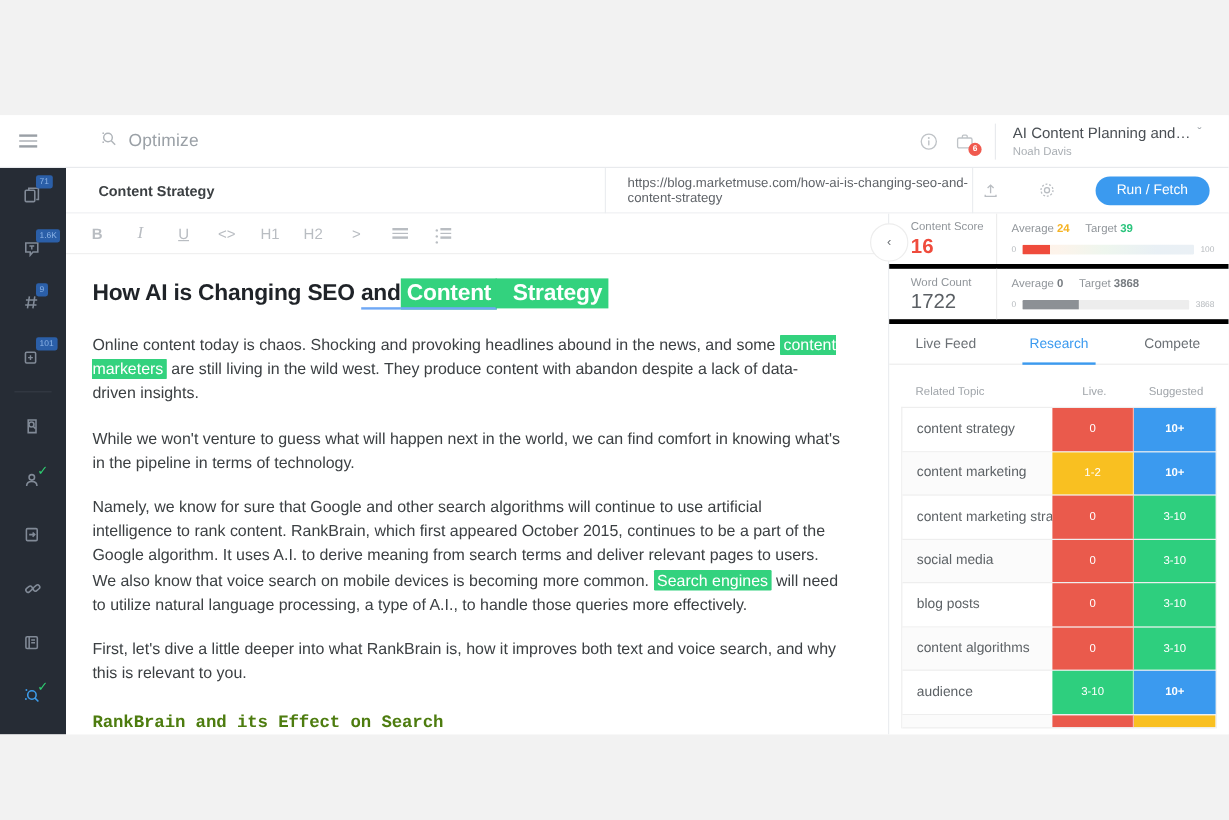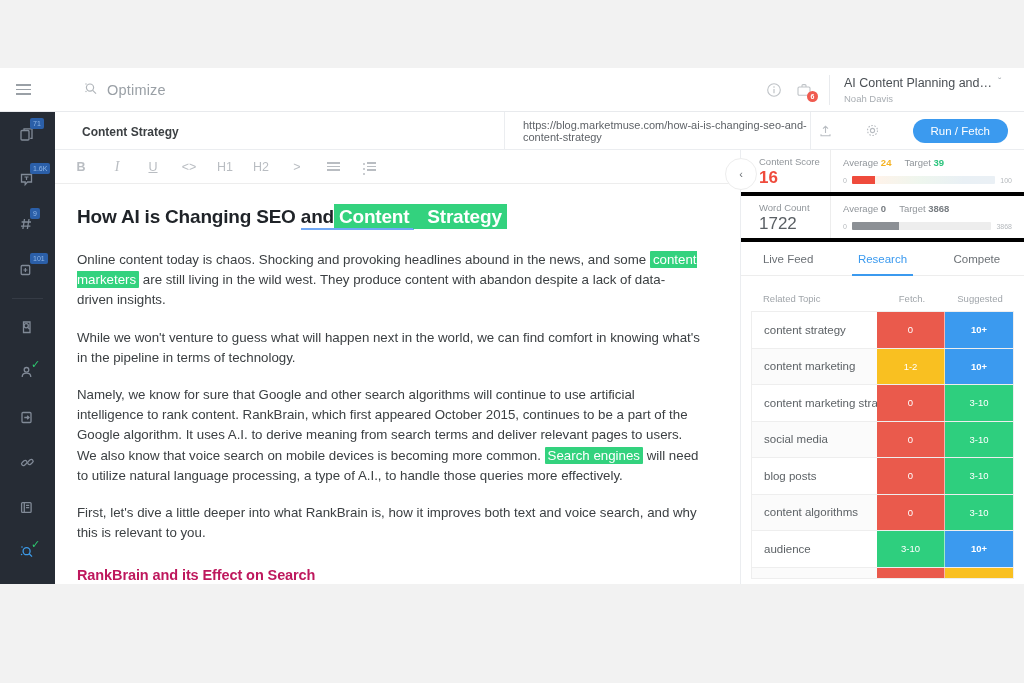--- a/index.html
+++ b/index.html
@@ -6,21 +6,21 @@
   html, body {
     width: 1024px; height: 683px;
     background: #f2f2f2;
     font-family: "Liberation Sans", sans-serif;
     overflow: hidden;
   }
   .page { position: relative; width: 1024px; height: 683px; background: #f2f2f2; }
 
   
   .app-window {
-    position: absolute; left: 0; top: 68px; width: 1024px; height: 516px;
+    position: absolute; left: 0; top: 96px; width: 1024px; height: 516px;
     background: #ffffff; overflow: hidden;
   }
 
   
   .topbar {
     position: absolute; left: 0; top: 0; width: 1024px; height: 44px;
     background: #ffffff; border-bottom: 1px solid #e8eaed;
     display: flex; align-items: center;
   }
   .hamburger {
@@ -109,21 +109,21 @@
   
   .editor {
     position: absolute; left: 55px; top: 116px; width: 685px; height: 400px;
     background: #fff; padding: 22px 40px 0 22px; overflow: hidden;
   }
   .doc-h1 {
     font-size: 19px; font-weight: bold; color: #1f2328; letter-spacing: -0.2px;
     margin-bottom: 22px;
   }
   .doc-h2 {
-    font-size: 14.5px; font-weight: bold; color: #be185d; margin-top: 24px; letter-spacing: -0.1px;
+    font-size: 14.5px; font-weight: bold; color: #4d7c0f; margin-top: 24px; letter-spacing: -0.1px; font-family: Liberation Mono, monospace;
   }
   .doc-p {
     font-size: 13.3px; line-height: 1.52; color: #3c4043; margin-bottom: 17px;
   }
   .hl { background: #33d27e; color: #ffffff; padding: 1px 3px; border-radius: 1px; }
   .hl-b { background: #33d27e; color: #ffffff; padding: 2px 5px; }
   .ul-blue { border-bottom: 2.5px solid #6fa8f5; padding-bottom: 1px; }
 
   
   .rpanel {
@@ -432,21 +432,21 @@
 
     <div class="tabs">
       <div class="tab">Live Feed</div>
       <div class="tab active">Research</div>
       <div class="tab">Compete</div>
     </div>
 
     <div class="rtable">
       <div class="rt-head">
         <div class="c1">Related Topic</div>
-        <div class="c2">Fetch.</div>
+        <div class="c2">Live.</div>
         <div class="c3">Suggested</div>
       </div>
       <div class="rt-body" id="rt-body">
             <div class="rt-row">
               <div class="rt-c1">content strategy</div>
               <div class="rt-c2 cl-red">0</div>
               <div class="rt-c3 cl-blue">10+</div>
             </div>
             <div class="rt-row">
               <div class="rt-c1">content marketing</div>

